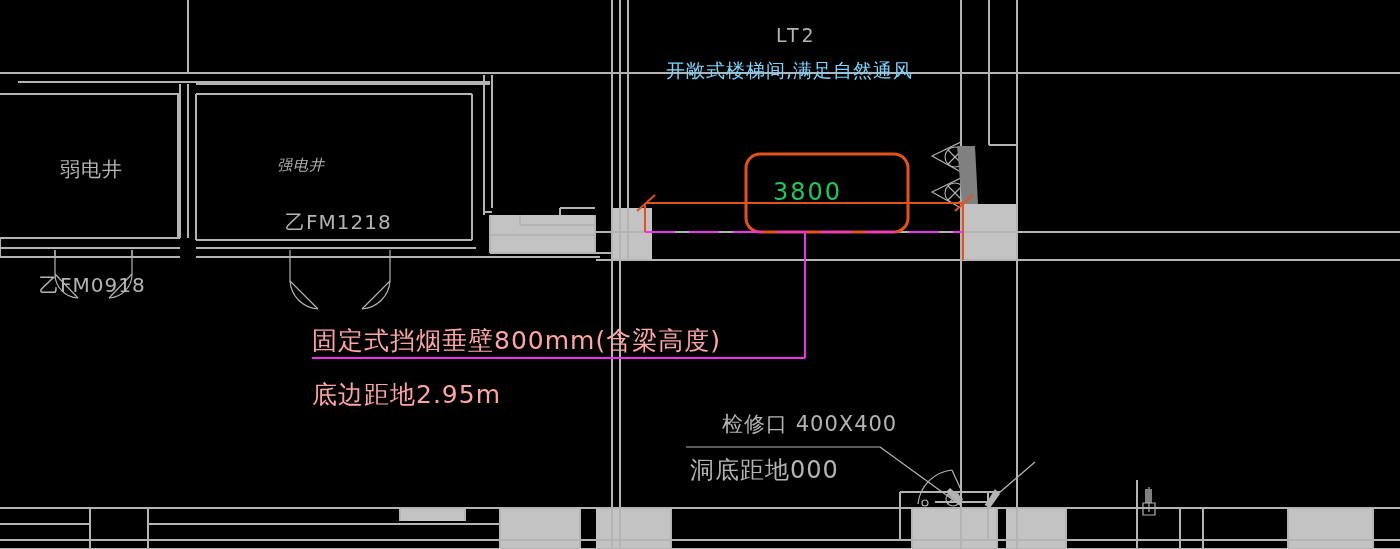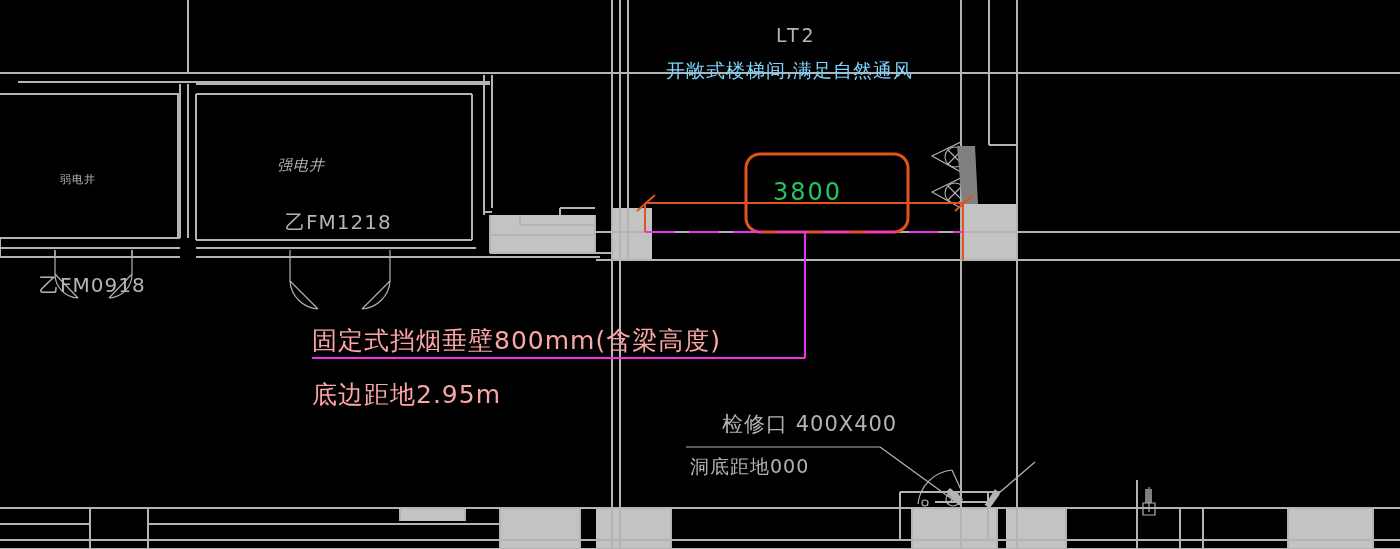--- a/index.html
+++ b/index.html
@@ -198,35 +198,35 @@
     </g>
 
     <g stroke="#b4b4b4" stroke-width="1.2" fill="none">
       <line x1="1149" y1="487" x2="1149" y2="512"></line>
       <rect x="1145" y="489" width="7" height="14" fill="#808080" stroke="none"></rect>
       <polygon points="1143,503 1155,503 1155,515 1143,515"></polygon>
     </g>
 
   </svg>
 
-  <div class="lbl lbl-gray cjk" style="left:60px; top:172px; font-size:11px;">弱电井</div>
+  <div class="lbl lbl-gray cjk" style="left:60px; top:156px; font-size:20px;">弱电井</div>
 
   <div class="lbl lbl-gray cjk" style="left:277px; top:156px; font-size:15px;font-style:italic;">强电井</div>
 
   <div class="lbl lbl-gray cjk" style="left:39px; top:272px; font-size:20px;">乙FM0918</div>
 
   <div class="lbl lbl-gray cjk" style="left:285px; top:209px; font-size:20px;">乙FM1218</div>
 
   <div class="lbl lbl-gray" style="left:776px; top:8px; font-size:19px; letter-spacing:3px;margin-top:16px;">LT2</div>
 
   <div class="lbl lbl-green cjk" style="left:666px; top:58px; font-size:19px;">开敞式楼梯间,满足自然通风</div>
 
   <div class="lbl lbl-mag cjk" style="left:312px; top:324px; font-size:25px;">固定式挡烟垂壁800mm(含梁高度)</div>
 
   <div class="lbl lbl-mag cjk" style="left:312px; top:378px; font-size:25px;">底边距地2.95m</div>
 
   <div class="lbl lbl-gray cjk" style="left:722px; top:410px; font-size:21px;">检修口 400X400</div>
 
-  <div class="lbl lbl-gray cjk" style="left:690px; top:454px; font-size:19px;">洞底距地000</div>
+  <div class="lbl lbl-gray cjk" style="left:690px; top:454px; font-size:24px;">洞底距地000</div>
 
   <div class="lbl lbl-orange" style="left:773px; top:178px; font-size:24px; letter-spacing:2px;">3800</div>
 
 </div>
 
 </body></html>

